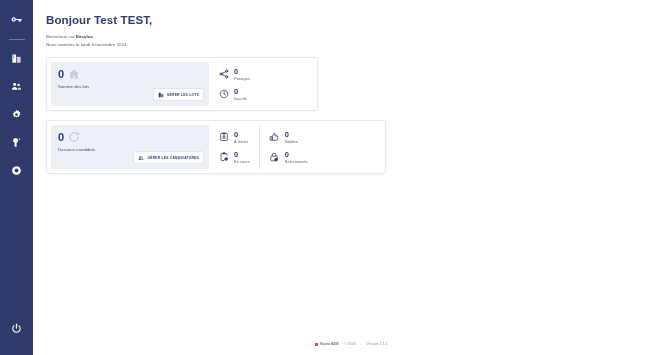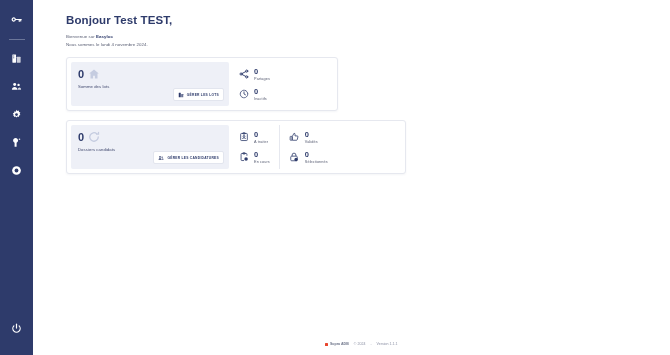--- a/index.html
+++ b/index.html
@@ -35,21 +35,20 @@
   }
   .side-spacer { flex: 1 1 auto; }
 
   
   .main {
     flex: 1 1 auto;
     background: #ffffff;
     display: flex; flex-direction: column;
     position: relative;
     overflow: hidden;
-    margin-left: 20px;
   }
   .content {
     flex: 1 1 auto;
     padding: 14px 0 0 13px;
   }
 
   .greeting {
     font-size: 11.5px;
     font-weight: bold;
     color: #2e3b6b;

